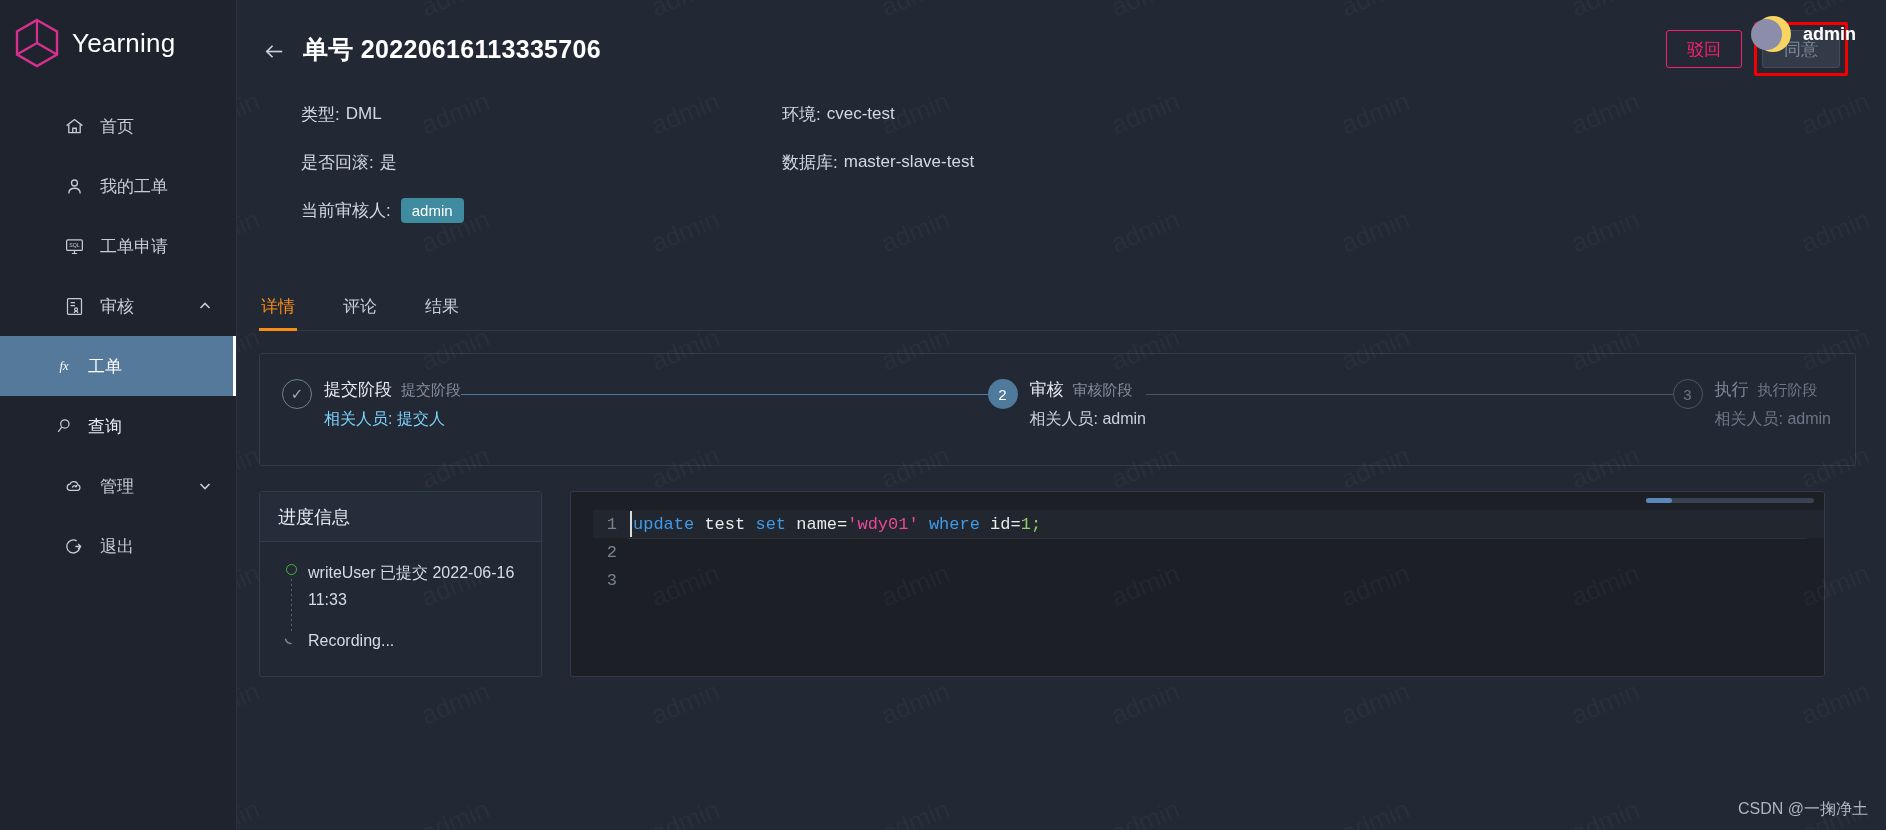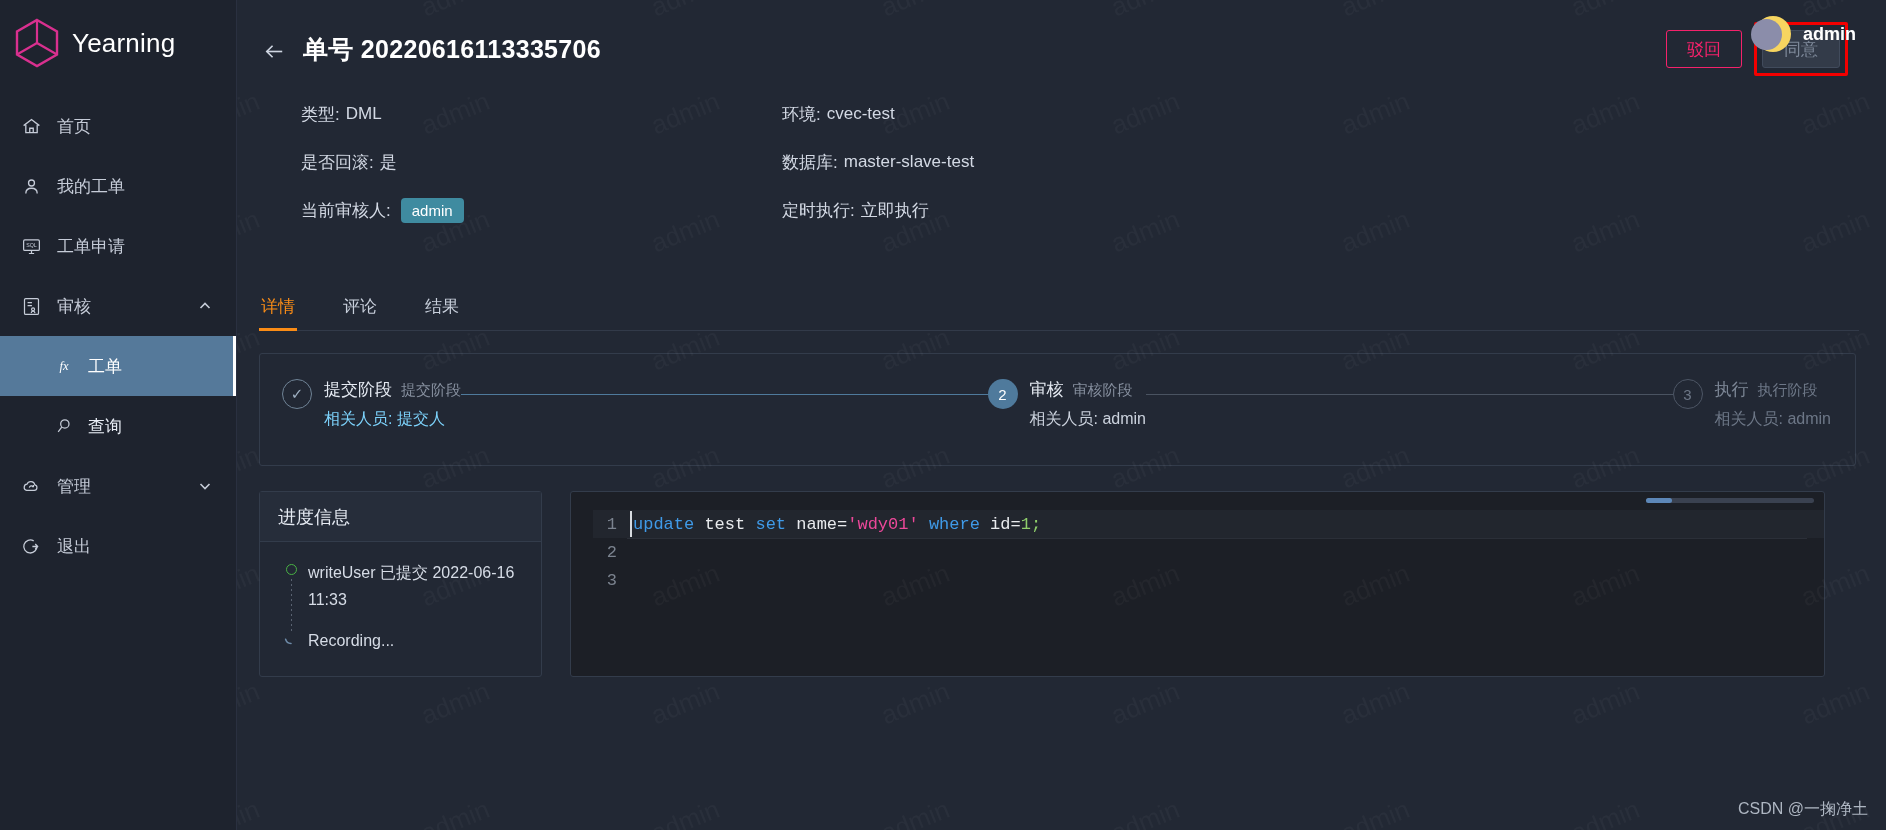--- a/index.html
+++ b/index.html
@@ -40,21 +40,21 @@
   .brand-logo { width: 62px; height: 62px; flex: 0 0 62px; }
   .brand-name {
     color: #ffffff; font-size: 26px; font-weight: 400;
     letter-spacing: .2px; margin-left: 4px;
   }
   .nav { margin-top: 10px; }
   .nav-item {
     display: flex; align-items: center;
     height: 60px; padding-left: 18px;
     color: #c6ccd8; font-size: 17px;
-    cursor: pointer; position: relative;
+    cursor: pointer; position: relative; margin-left: 43px;
   }
   .nav-item .ico {
     width: 26px; height: 26px; margin-right: 13px;
     display: flex; align-items: center; justify-content: center;
     flex: 0 0 26px;
   }
   .nav-item .ico svg { display:block; }
   .nav-item .lbl { flex: 1 1 auto; }
   .nav-item .caret {
     margin-right: 24px; width: 14px; height: 14px;
@@ -454,24 +454,20 @@
     </div>
 
     <div class="info-col right">
       <div class="info-row">
         <span class="k">环境:</span>
         <span class="v">cvec-test</span>
       </div>
       <div class="info-row">
         <span class="k">数据库:</span>
         <span class="v">master-slave-test</span>
-      </div>
-      <div class="info-row">
-        <span class="k">定时执行:</span>
-        <span class="v">立即执行</span>
       </div>
     </div>
 
   </div>
 
   <div class="tabs">
     <div class="tab active">详情</div>
     <div class="tab">评论</div>
     <div class="tab">结果</div>
   </div>

